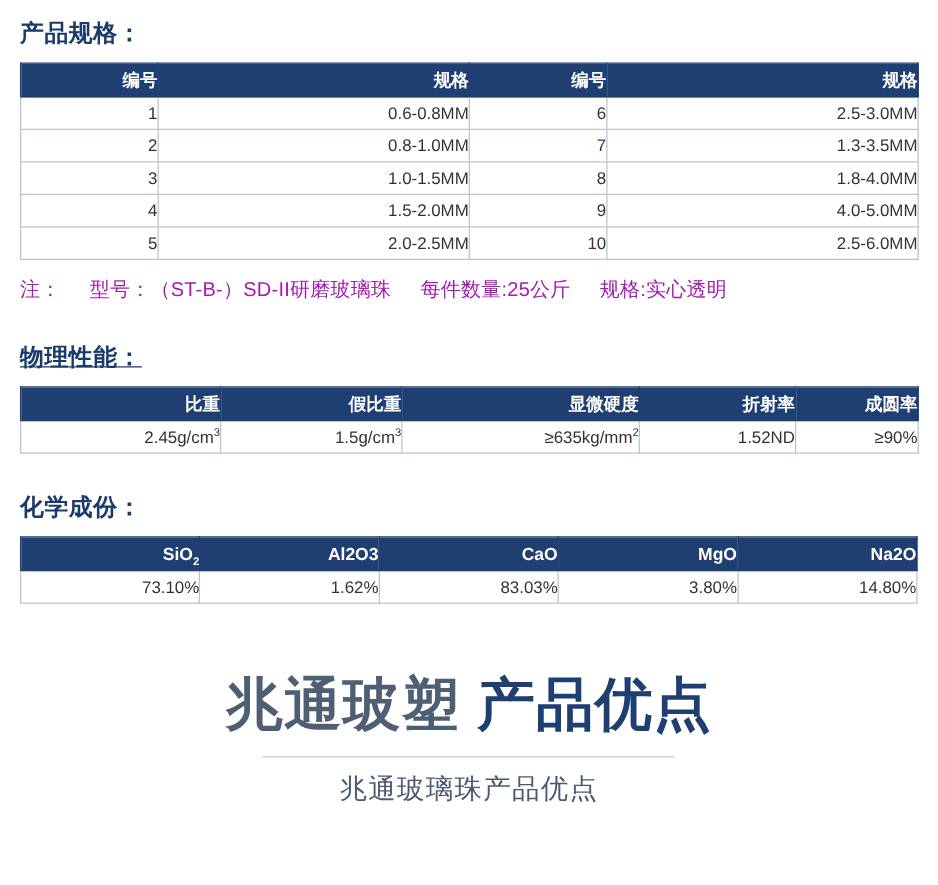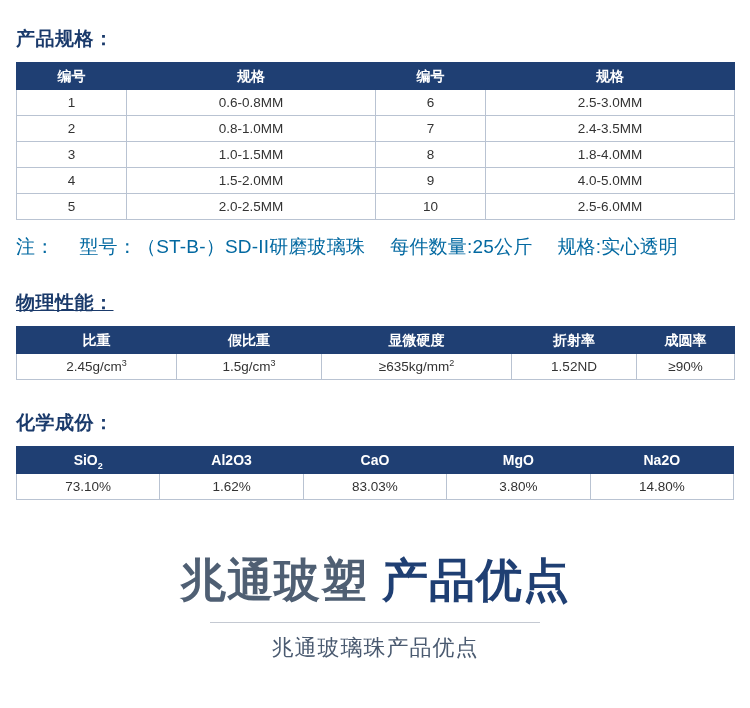--- a/index.html
+++ b/index.html
@@ -12,62 +12,62 @@
     background: #ffffff;
     font-family: "Liberation Sans", sans-serif;
     color: #333333;
     overflow: hidden;
   }
   .page {
     width: 750px;
     height: 702px;
     position: relative;
     box-sizing: border-box;
-    padding: 12px 16px;
+    padding: 0 16px;
   }
   .section-title {
     font-size: 19px;
     font-weight: bold;
     color: #1a3a6b;
     letter-spacing: 0.5px;
   }
   #spec-title { padding-top: 14px; }
   #phys-title { padding-top: 30px; text-decoration: underline; }
   #chem-title { padding-top: 30px; }
 
   table.data {
     border-collapse: collapse;
     width: 718px;
     margin-top: 10px;
     table-layout: fixed;
   }
   table.data th,
   table.data td {
     border: 1px solid #b9c3d2;
-    text-align: center;
+    text-align: right;
     font-size: 13.5px;
     color: #333;
     padding: 0;
     height: 25px;
     line-height: 25px;
     background: #ffffff;
   }
   table.data th {
     background: #1f3f73;
     color: #ffffff;
     font-weight: bold;
     font-size: 14px;
     border: 1px solid #1f3f73;
     height: 26px;
     line-height: 26px;
   }
   .note {
     margin-top: 14px;
-    font-size: 19px;
-    color: #0369a1;
+    font-size: 16px;
+    color: #a21caf;
     letter-spacing: 0.2px;
   }
   .note .gap { display: inline-block; width: 14px; }
 
   
   .spec-tbl col.c1 { width: 110px; }
   .spec-tbl col.c2 { width: 249px; }
   .spec-tbl col.c3 { width: 110px; }
   .spec-tbl col.c4 { width: 249px; }
 
@@ -139,21 +139,21 @@
       <tr>
         <td>1</td>
         <td>0.6-0.8MM</td>
         <td>6</td>
         <td>2.5-3.0MM</td>
       </tr>
       <tr>
         <td>2</td>
         <td>0.8-1.0MM</td>
         <td>7</td>
-        <td>2.4-3.5MM</td>
+        <td>1.3-3.5MM</td>
       </tr>
       <tr>
         <td>3</td>
         <td>1.0-1.5MM</td>
         <td>8</td>
         <td>1.8-4.0MM</td>
       </tr>
       <tr>
         <td>4</td>
         <td>1.5-2.0MM</td>

